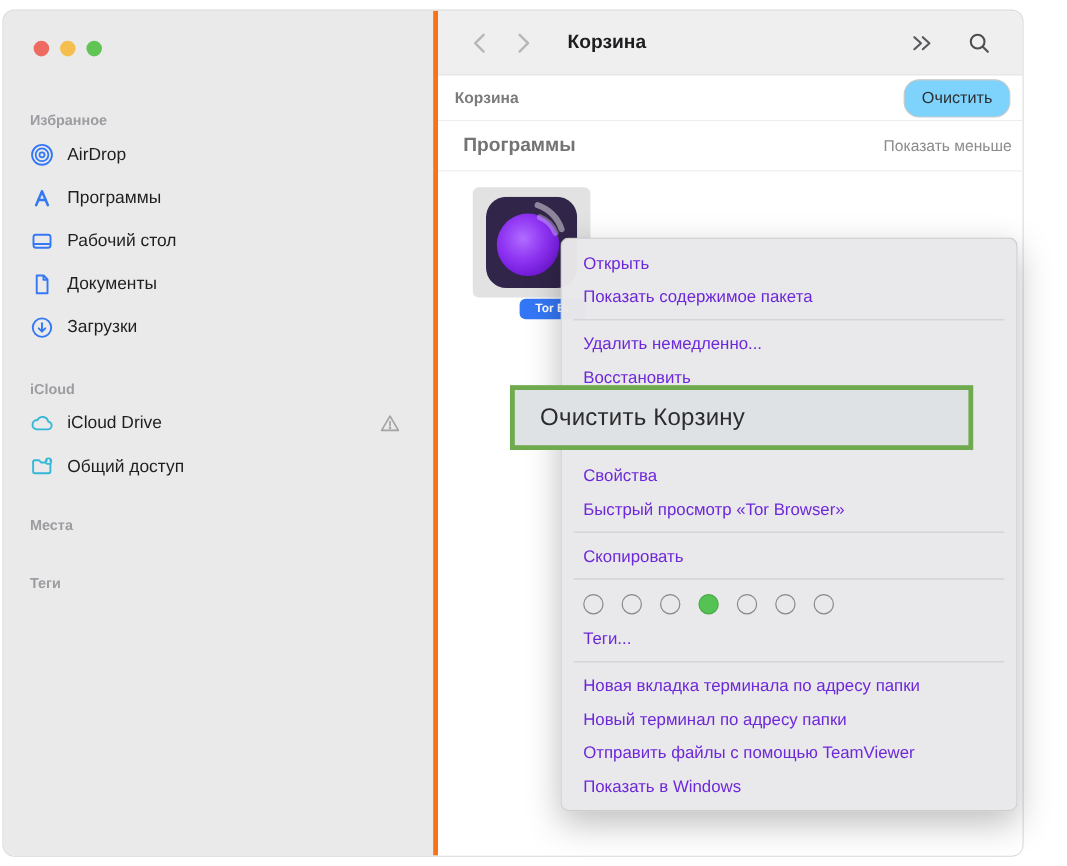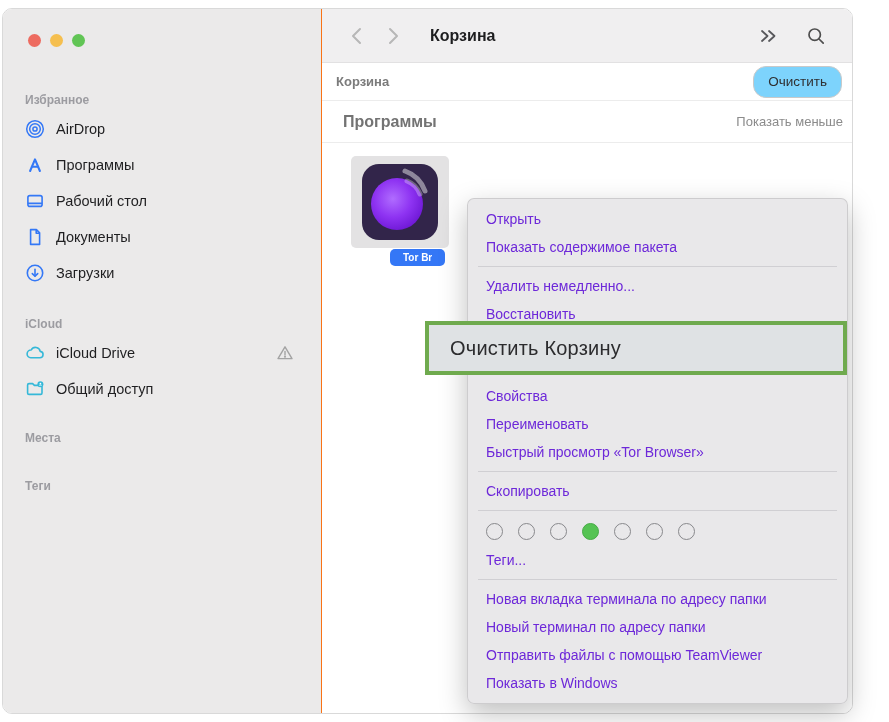--- a/index.html
+++ b/index.html
@@ -7,21 +7,21 @@
     font-family:"Liberation Sans","DejaVu Sans",sans-serif;
     -webkit-font-smoothing:antialiased; }
   body { position:relative; overflow:hidden; }
 
   
   .window { position:absolute; left:2px; top:8px; width:851px; height:706px;
     border:1px solid #d9d9d9; border-radius:10px; overflow:hidden;
     display:flex; background:#ffffff; }
 
   
-  .sidebar { width:319px; background:#ebeaea; border-right:1px solid #f97316;
+  .sidebar { width:362px; background:#ebeaea; border-right:4px solid #f97316;
     flex-shrink:0; padding-top:18px; }
   .lights { display:flex; gap:9px; margin:7px 0 0 25px; }
   .light { width:13px; height:13px; border-radius:50%; display:inline-block; }
   .light.red    { background:#ed6b60; }
   .light.yellow { background:#f5bf4f; }
   .light.green  { background:#61c555; }
 
   .side-sections { margin-top:42px; }
   .side-section  { margin-top:0; }
   .side-section + .side-section { margin-top:22px; }
@@ -73,21 +73,21 @@
     color:#6d28d9; white-space:nowrap; overflow:hidden; }
   .msep { height:1px; background:#d0cfd3; margin:5px 10px; }
   .mspacer { height:54px; }
   .tags-row { height:30px; display:flex; align-items:center; gap:15px;
     padding:0 18px; }
   .tag-dot { width:17px; height:17px; border-radius:50%;
     border:1.5px solid #88888c; background:transparent; }
   .tag-dot.sel { background:#55c353; border-color:#47ab46; }
 
   
-  .annotation { position:absolute; left:425px; top:321px; width:422px; height:54px;
+  .annotation { position:absolute; left:425px; top:321px; width:386px; height:54px;
     z-index:20; border:4px solid #6faa4e; background:#dfe2e4;
     display:flex; align-items:center; padding-left:21px; }
   .annotation span { font-size:20px; color:#2c2c2e; letter-spacing:0.2px; }
 
   svg { display:block; }
 </style>
 </head>
 <body>
 
 <div class="window">
@@ -265,21 +265,20 @@
 </div>
 
 <div class="ctx-menu">
   <div class="mi">Открыть</div>
   <div class="mi">Показать содержимое пакета</div>
   <div class="msep"></div>
   <div class="mi">Удалить немедленно...</div>
   <div class="mi">Восстановить</div>
   <div class="mspacer"></div>
   <div class="mi">Свойства</div>
-  <div class="mi">Переименовать</div>
   <div class="mi">Быстрый просмотр «Tor Browser»</div>
   <div class="msep"></div>
   <div class="mi">Скопировать</div>
   <div class="msep"></div>
   <div class="tags-row">
     <span class="tag-dot"></span>
     <span class="tag-dot"></span>
     <span class="tag-dot"></span>
     <span class="tag-dot sel"></span>
     <span class="tag-dot"></span>

